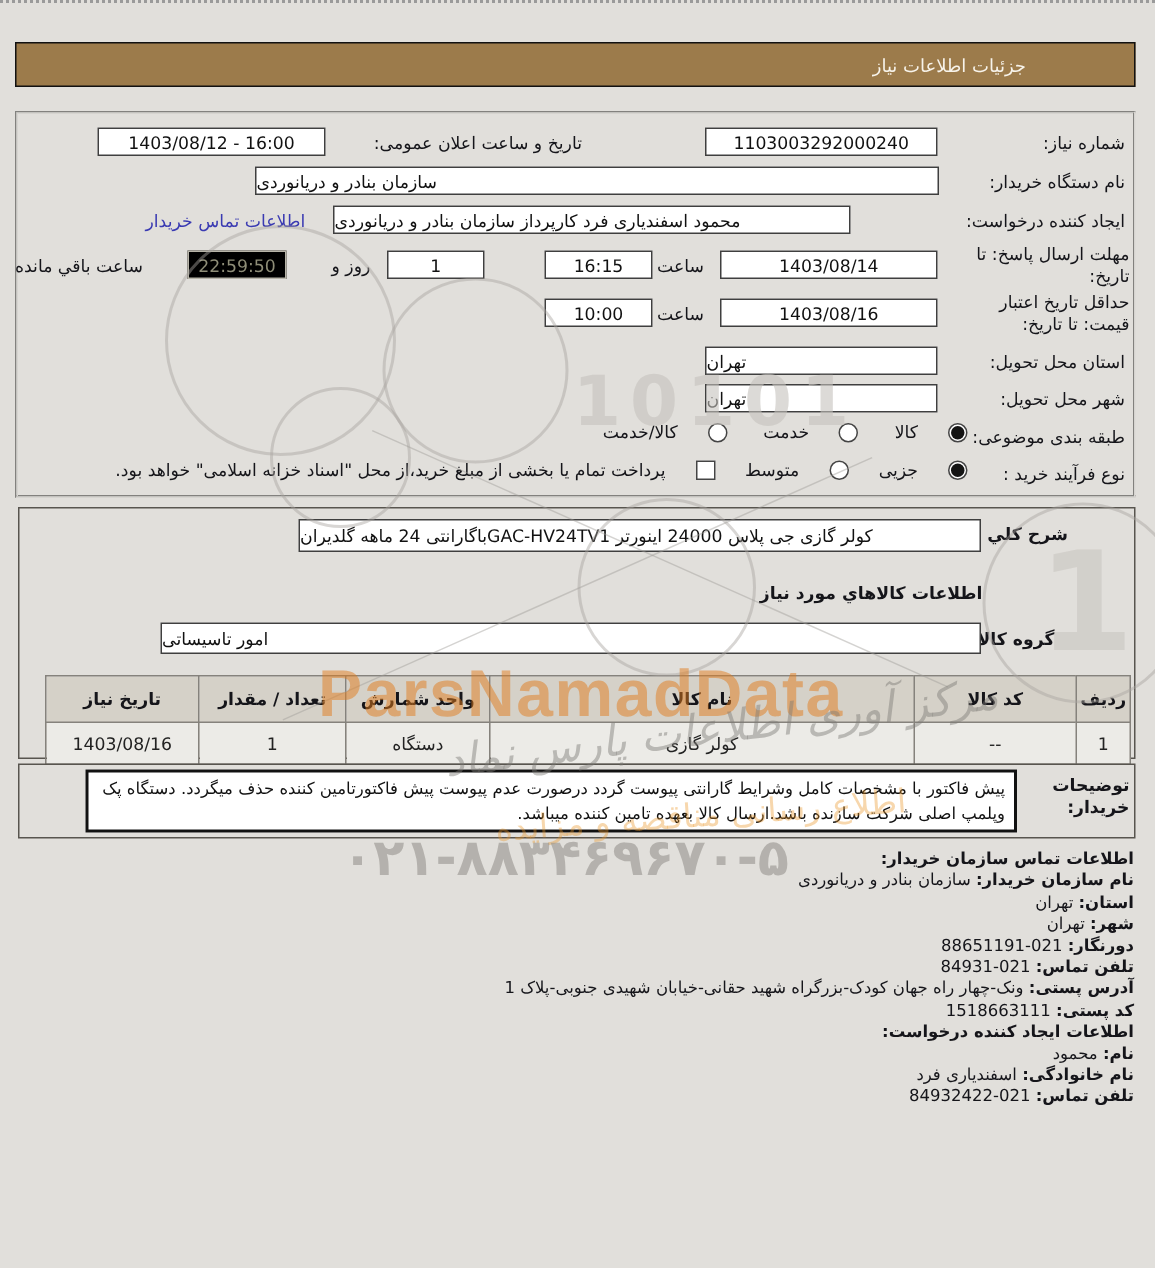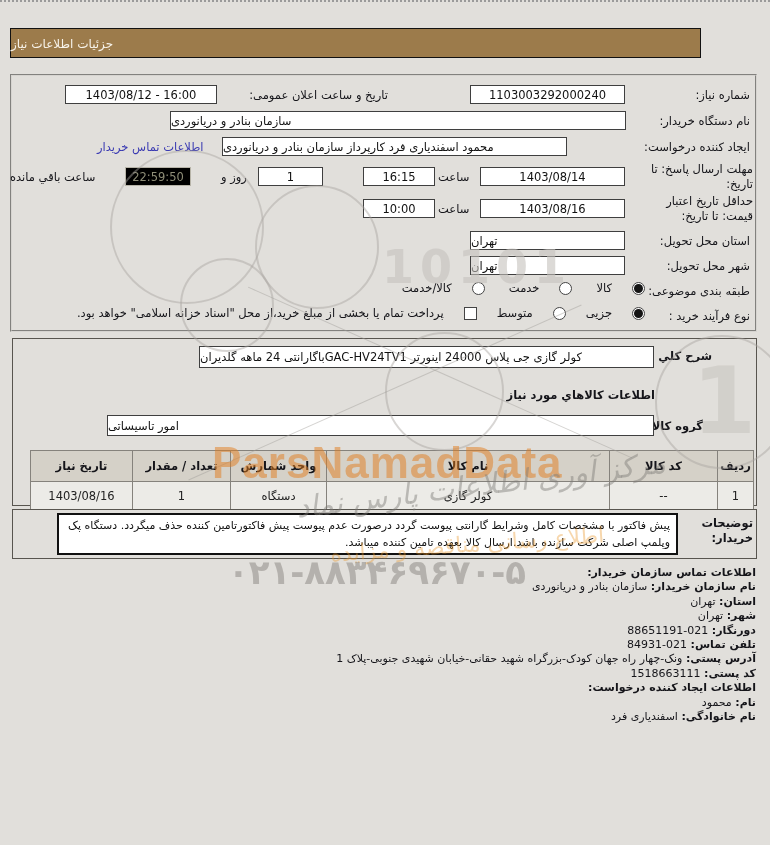--- a/index.html
+++ b/index.html
@@ -1,19 +1,19 @@
 <!DOCTYPE html>
 <html lang="fa"><head>
 <meta charset="utf-8">
 <style>
   html,body{margin:0;padding:0}
   body{width:770px;height:845px;background:#e1dfdb;font-family:"DejaVu Sans",sans-serif;position:relative;overflow:hidden}
   .page{position:absolute;inset:0;direction:rtl}
   .top-dots{position:absolute;top:0;left:0;right:0;border-top:2px dotted #9a9a9a}
-  .title-bar{position:absolute;left:10px;top:28px;width:691px;height:30px;background:#9c7b4b;border:1px solid #111;color:#f7f3ea;font-size:12px;line-height:30px;text-align:left;padding-right:31px;box-sizing:border-box}
+  .title-bar{position:absolute;left:10px;top:28px;width:747px;height:30px;background:#9c7b4b;border:1px solid #111;color:#f7f3ea;font-size:12px;line-height:30px;text-align:right;padding-right:72px;box-sizing:border-box}
   .box1{position:absolute;left:10px;top:74px;width:747px;height:258px;border:2px groove #d6d4d0;box-sizing:border-box}
   .box2{position:absolute;left:12px;top:338px;width:745px;height:168px;border:1px solid #58554f;box-sizing:border-box}
   .box3{position:absolute;left:12px;top:509px;width:745px;height:50px;border:1px solid #58554f;box-sizing:border-box}
   .lbl{position:absolute;font-size:11.5px;color:#15151a;white-space:nowrap;direction:rtl}
   .lbl.b{font-weight:bold}
   .lbl2{line-height:15px;text-align:right}
   .inp{position:absolute;background:#fff;border:1px solid #3f3f3f;font-size:11.5px;color:#111;box-sizing:border-box;display:flex;align-items:center;justify-content:center;white-space:nowrap;overflow:hidden}
   .inp.rtl-val{direction:rtl;justify-content:flex-end;padding-right:3px}
   .inp.ltr-val{direction:ltr}
   .countdown{position:absolute;background:#000000;border:1px solid #b7b4a8;color:#8e8d77;font-size:11.5px;box-sizing:border-box;display:flex;align-items:center;justify-content:center}
@@ -156,20 +156,21 @@
     <div><span class="bl">نام سازمان خریدار:</span> <span>سازمان بنادر و دریانوردی</span></div>
     <div><span class="bl">استان:</span> <span>تهران</span></div>
     <div><span class="bl">شهر:</span> <span>تهران</span></div>
     <div><span class="bl">دورنگار:</span> <span dir="ltr">88651191-021</span></div>
     <div><span class="bl">تلفن تماس:</span> <span dir="ltr">84931-021</span></div>
     <div><span class="bl">آدرس پستی:</span> <span>ونک-چهار راه جهان کودک-بزرگراه شهید حقانی-خیابان شهیدی جنوبی-پلاک 1</span></div>
     <div><span class="bl">کد پستی:</span> <span dir="ltr">1518663111</span></div>
     <div class="bl">اطلاعات ایجاد کننده درخواست:</div>
     <div><span class="bl">نام:</span> <span>محمود</span></div>
     <div><span class="bl">نام خانوادگی:</span> <span>اسفندیاری فرد</span></div>
+    <div><span class="bl">تلفن تماس:</span> <span dir="ltr">84932422-021</span></div>
   </div>
 
   <div class="wm wm-circle" style="left:110px;top:150px;width:150px;height:150px"></div>
   <div class="wm wm-circle" style="left:255px;top:185px;width:120px;height:120px"></div>
   <div class="wm wm-circle" style="left:180px;top:258px;width:90px;height:90px"></div>
   <div class="wm wm-circle" style="left:385px;top:332px;width:115px;height:115px"></div>
   <div class="wm wm-circle" style="left:655px;top:335px;width:130px;height:130px"></div>
   <div class="wm wm-line" style="left:170px;top:392px;width:430px;transform:rotate(-24deg)"></div>
   <div class="wm wm-line" style="left:230px;top:372px;width:420px;transform:rotate(24deg)"></div>
   <div class="wm" style="left:382px;top:240px;font-size:46px;font-weight:bold;color:rgba(196,193,188,.6);letter-spacing:6px">10101</div>

